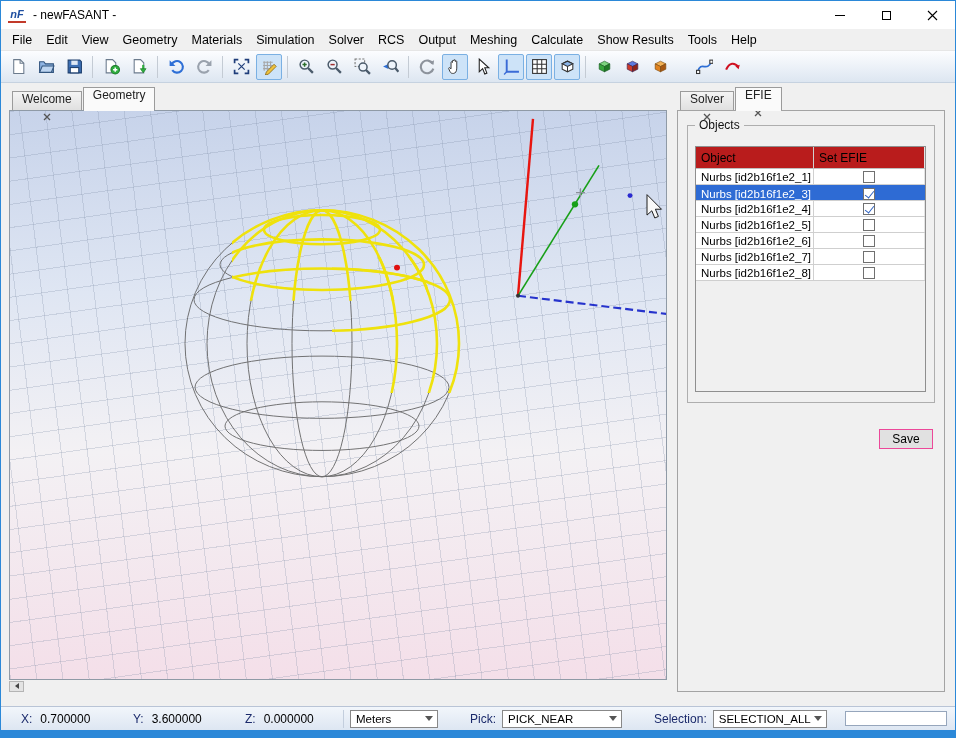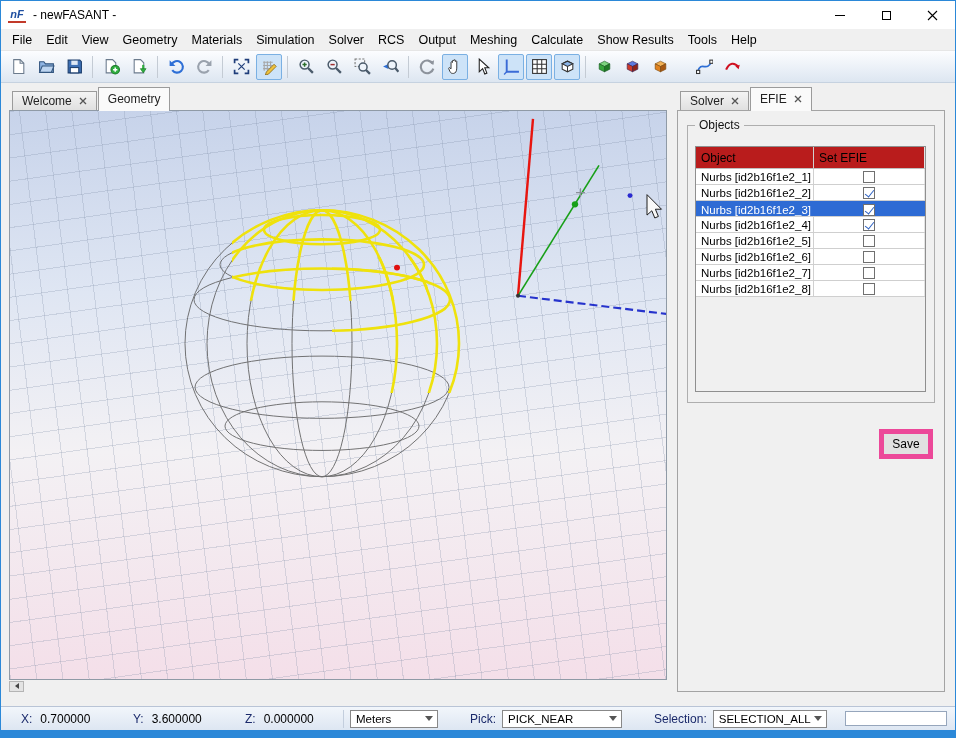--- a/index.html
+++ b/index.html
@@ -30,21 +30,21 @@
   .tb-sep{width:1px;height:22px;background:#c4cbd4;margin:0 3px;flex:none;}
   .tb-gap{width:14px;flex:none;}
 
   
   .main{flex:1;display:flex;padding:4px 10px 14px 8px;gap:10px;background:#f0f0f0;min-height:0;}
   .left-pane{width:658px;display:flex;flex-direction:column;min-height:0;}
   .right-pane{width:268px;display:flex;flex-direction:column;min-height:0;}
 
   .tabbar{display:flex;align-items:flex-end;height:23px;padding-left:3px;position:relative;z-index:3;flex:none;}
   .tab{display:flex;align-items:center;gap:7px;height:19px;padding:0 9px;font-size:12px;color:#222;
-    background:linear-gradient(#f4f4f4,#e0e0e0);border:1px solid #9b9b9b;border-bottom:none;margin-right:1px;cursor:default;}
+    background:linear-gradient(#f4f4f4,#e0e0e0);border:1px solid #9b9b9b;border-bottom:none;margin-right:1px;cursor:default;flex-direction:column;}
   .tab.active{height:23px;background:#fafafa;position:relative;}
   .tab.active::after{content:"";position:absolute;left:0;right:0;bottom:-1px;height:2px;background:#fafafa;}
   .tclose svg{width:8px;height:8px;display:block;}
 
   
   .viewport{flex:1;border:1px solid #8f9aa6;position:relative;overflow:hidden;min-height:0;
     background:
       repeating-linear-gradient(83deg, rgba(125,140,165,.26) 0 1px, transparent 1px 26px),
       repeating-linear-gradient(172deg, rgba(125,140,165,.26) 0 1px, transparent 1px 23px),
       linear-gradient(180deg,#c7d3ea 0%,#dfe6f3 32%,#f3f1f4 60%,#f4dfe9 100%);}
@@ -67,22 +67,22 @@
   .trow{display:flex;height:16px;flex:none;background:#fff;border-bottom:1px solid #cfcfcf;font-size:11.5px;color:#000;cursor:default;}
   .tc{display:flex;align-items:center;}
   .tc.name{width:118px;padding-left:5px;border-right:1px solid #d0d0d0;white-space:nowrap;overflow:hidden;}
   .tc.chk{flex:1;justify-content:center;border-right:1px solid #e4e4e4;}
   .trow.selected,.trow.selected .tc{background:#2e6bd4;color:#fff;border-right-color:#2e6bd4;align-items:flex-end;}
   .tfill{flex:1;background:#f0f0f0;}
   .checkbox{width:12px;height:12px;background:#fff;border:1px solid #707070;position:relative;display:block;}
   .checkbox.checked::after{content:"";position:absolute;left:3px;top:0px;width:4px;height:8px;
     border:solid #2a5fc1;border-width:0 1.7px 1.7px 0;transform:rotate(38deg);}
 
-  .save-btn{margin:26px 11px 0 auto;width:54px;height:30px;font-size:12px;font-family:inherit;
-    background:#e1e1e1;border:5px solid #ec4899;}
+  .save-btn{margin:26px 11px 0 auto;width:54px;height:20px;font-size:12px;font-family:inherit;
+    background:#e1e1e1;border:1px solid #ec4899;}
 
   
   .statusbar{height:24px;display:flex;align-items:center;flex:none;font-size:12px;gap:6px;padding:0 6px;
     background:linear-gradient(#f2f6fb,#dde6f2);border-top:1px solid #b9c4d6;}
   .coord{display:flex;gap:8px;width:106px;padding-left:14px;align-items:center;}
   .slabel{color:#1b2a6b;}
   .sval{color:#000;}
   .ssep{width:1px;height:18px;background:#c3cedd;flex:none;}
   .combo{height:18px;background:#fff;border:1px solid #888;display:flex;align-items:center;font-size:11.5px;padding-left:5px;color:#000;cursor:default;}
   .carrow{margin-left:auto;margin-right:4px;width:0;height:0;border-left:4px solid transparent;border-right:4px solid transparent;border-top:5px solid #555;}
@@ -402,26 +402,20 @@
           <span class="gb-title">Objects</span>
           <div class="etable">
             <div class="thead">
               <div class="th col1">Object</div>
               <div class="th col2">Set EFIE</div>
             </div>
             <div class="trow">
               <div class="tc name">Nurbs [id2b16f1e2_1]</div>
               <div class="tc chk">
                   <span class="checkbox"></span>
-                </div>
-            </div>
-            <div class="trow">
-              <div class="tc name">Nurbs [id2b16f1e2_2]</div>
-              <div class="tc chk">
-                  <span class="checkbox checked"></span>
                 </div>
             </div>
             <div class="trow selected">
               <div class="tc name">Nurbs [id2b16f1e2_3]</div>
               <div class="tc chk">
                   <span class="checkbox checked"></span>
                 </div>
             </div>
             <div class="trow">
               <div class="tc name">Nurbs [id2b16f1e2_4]</div>

